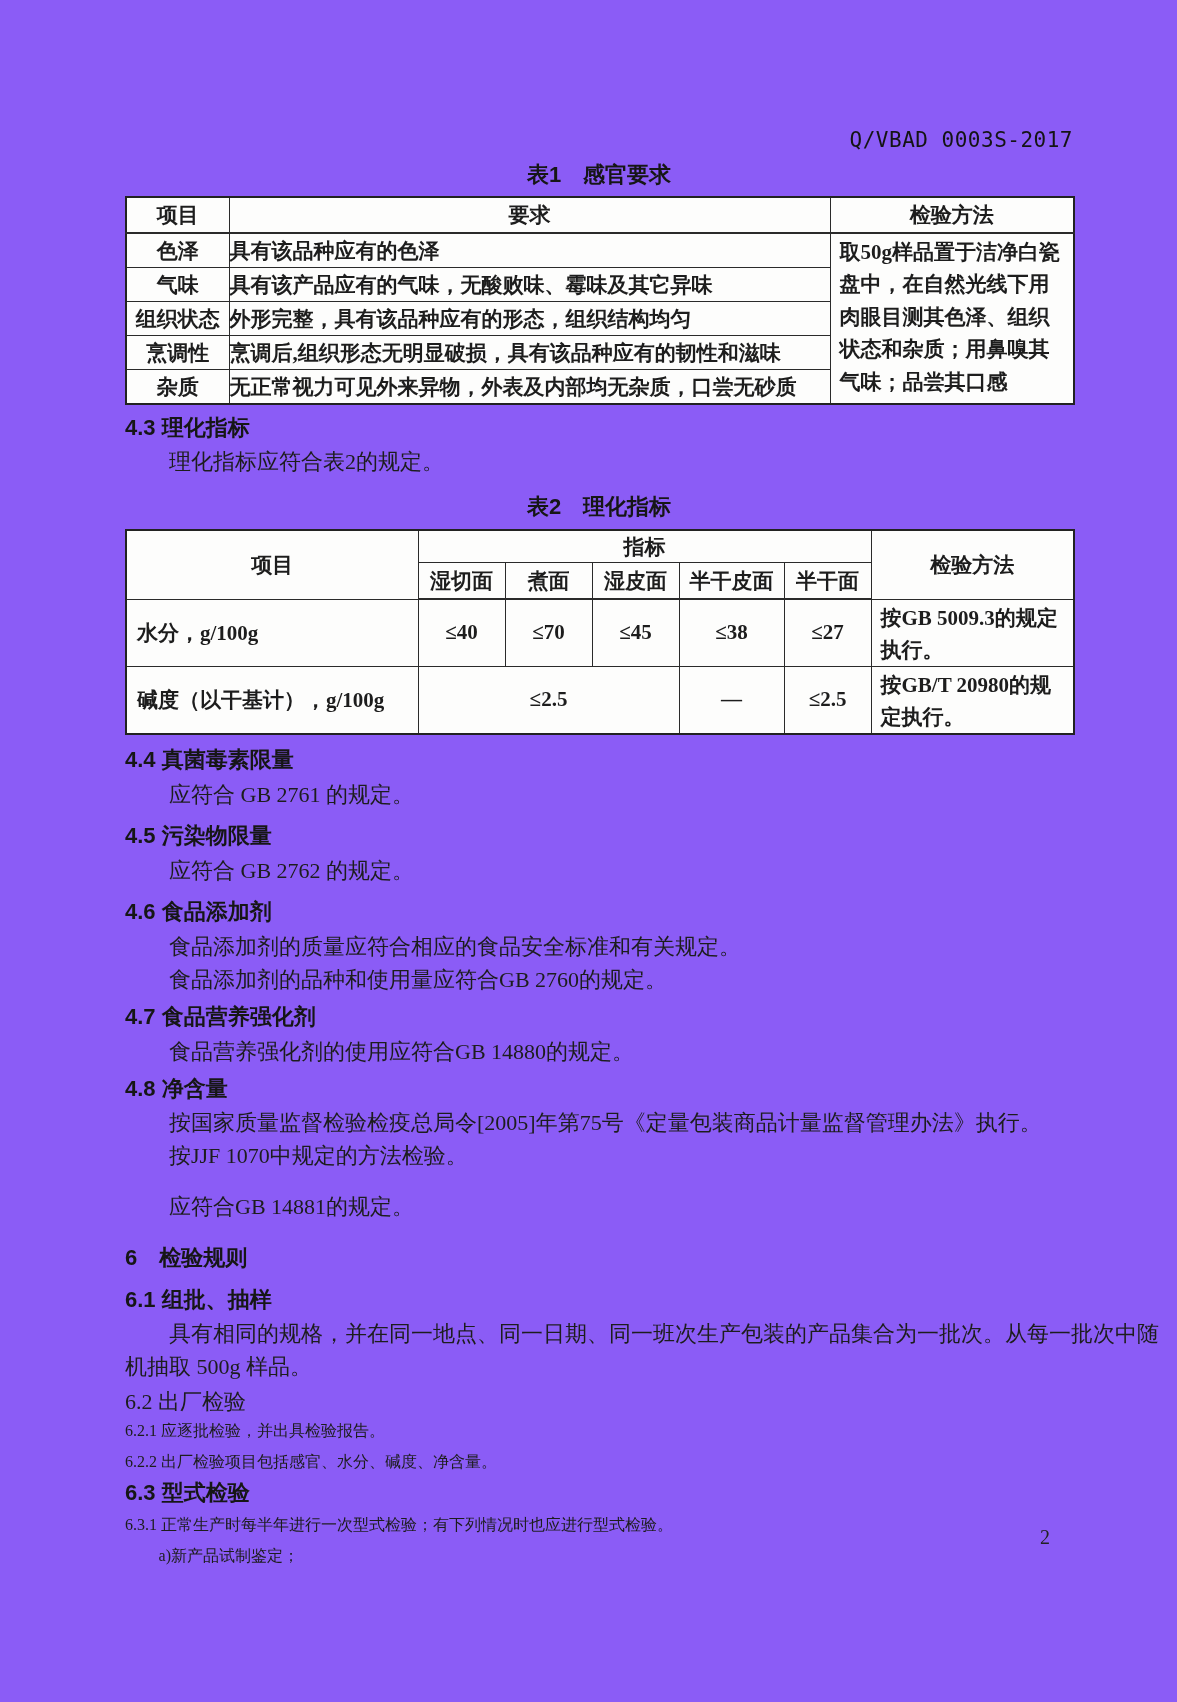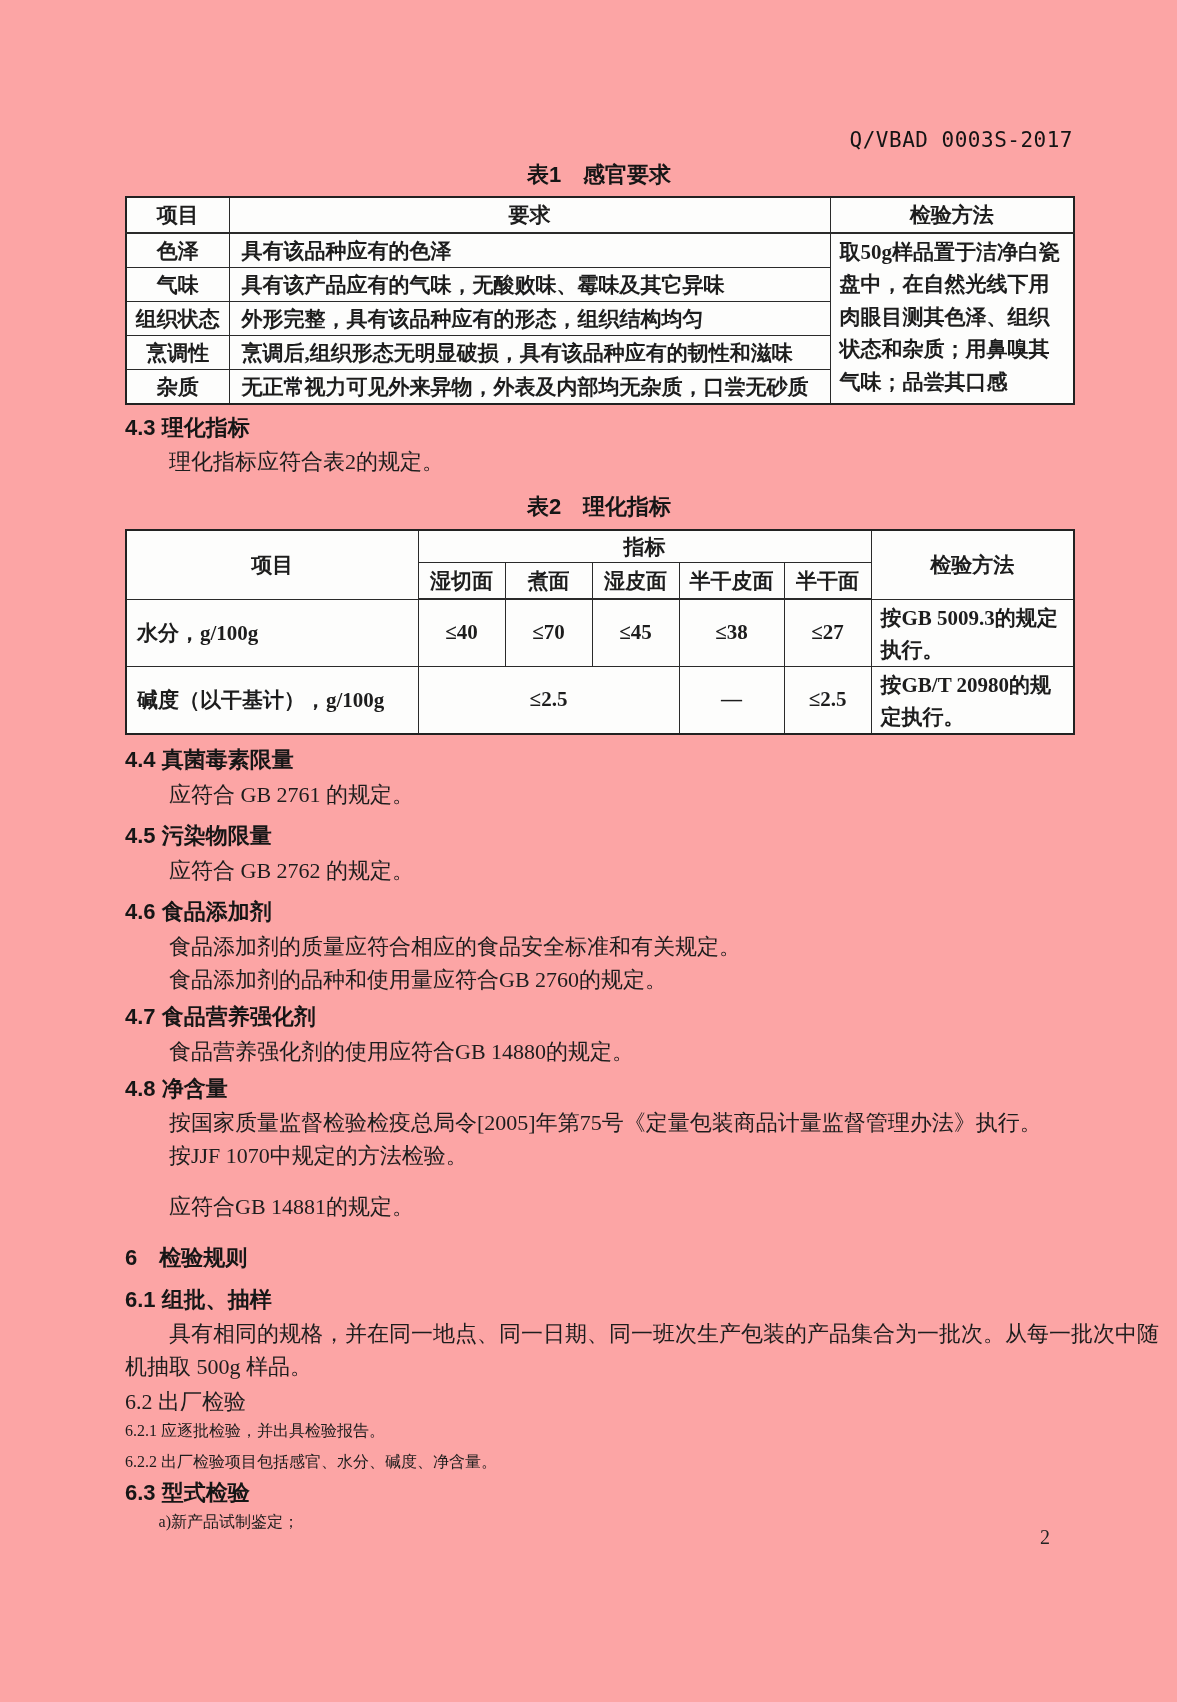--- a/index.html
+++ b/index.html
@@ -1,19 +1,19 @@
 <!DOCTYPE html>
 <html lang="zh"><head>
 <meta charset="utf-8">
 <style>
   html,body { margin:0; padding:0; background:#ffffff; }
   .page {
     position:relative;
     width:1177px; height:1702px;
-    background:#fca5a5;
+    background:#8b5cf6;
     font-family:"Liberation Serif","DejaVu Serif",serif;
     color:#1d1d1d;
     overflow:hidden;
   }
   .content { position:absolute; left:125px; top:128px; width:952px; }
 
   .doc-header {
     font-family:"DejaVu Sans Mono","Liberation Mono",monospace;
     font-size:21px; text-align:right; letter-spacing:0.5px;
     width:948px; color:#141414;
@@ -27,21 +27,21 @@
   }
 
   table { border-collapse:collapse; table-layout:fixed; width:948px; background:#fdfdfc; }
   td, th { border:1.5px solid #2a2a2a; font-size:21px; font-weight:bold; padding:0; color:#1d1d1d; }
   table.bordered { border:2.5px solid #222222; }
 
   
   .t1 { margin-top:6px; }
   .t1 th { height:34px; text-align:center; border-bottom-width:2.5px; }
   .t1 td.item { height:33px; text-align:center; }
-  .t1 td.req  { height:33px; text-align:left; padding:0 12px; }
+  .t1 td.req  { height:33px; text-align:left; padding:0 0; }
   .t1 td.method {
     vertical-align:top; text-align:left;
     padding:2px 8px 0 9px; line-height:32.4px;
   }
 
   
   .t2 { margin-top:7px; }
   .t2 .hrow1 td { height:31px; text-align:center; }
   .t2 .hrow2 td { height:35px; text-align:center; border-bottom-width:2.5px; }
   .t2 td.item2 { text-align:left; padding:0 8px 0 10px; }
@@ -187,18 +187,19 @@
     <div class="h-bold mt22">6　检验规则</div>
 
     <div class="h-bold mt16">6.1 组批、抽样</div>
     <p class="para indent mt4">具有相同的规格，并在同一地点、同一日期、同一班次生产包装的产品集合为一批次。从每一批次中随机抽取 500g 样品。</p>
 
     <div class="h-plain mt6">6.2 出厂检验</div>
     <p class="list-line mt5">6.2.1 应逐批检验，并出具检验报告。</p>
     <p class="list-line">6.2.2 出厂检验项目包括感官、水分、碱度、净含量。</p>
 
     <div class="h-bold" style="margin-top:3px">6.3 型式检验</div>
+    <p class="list-line" style="margin-top:3px">6.3.1 正常生产时每半年进行一次型式检验；有下列情况时也应进行型式检验。</p>
     <p class="list-line sub-indent">a)新产品试制鉴定；</p>
 
   </div>
 
   <div class="page-num">2</div>
 </div>
 
 </body></html>

